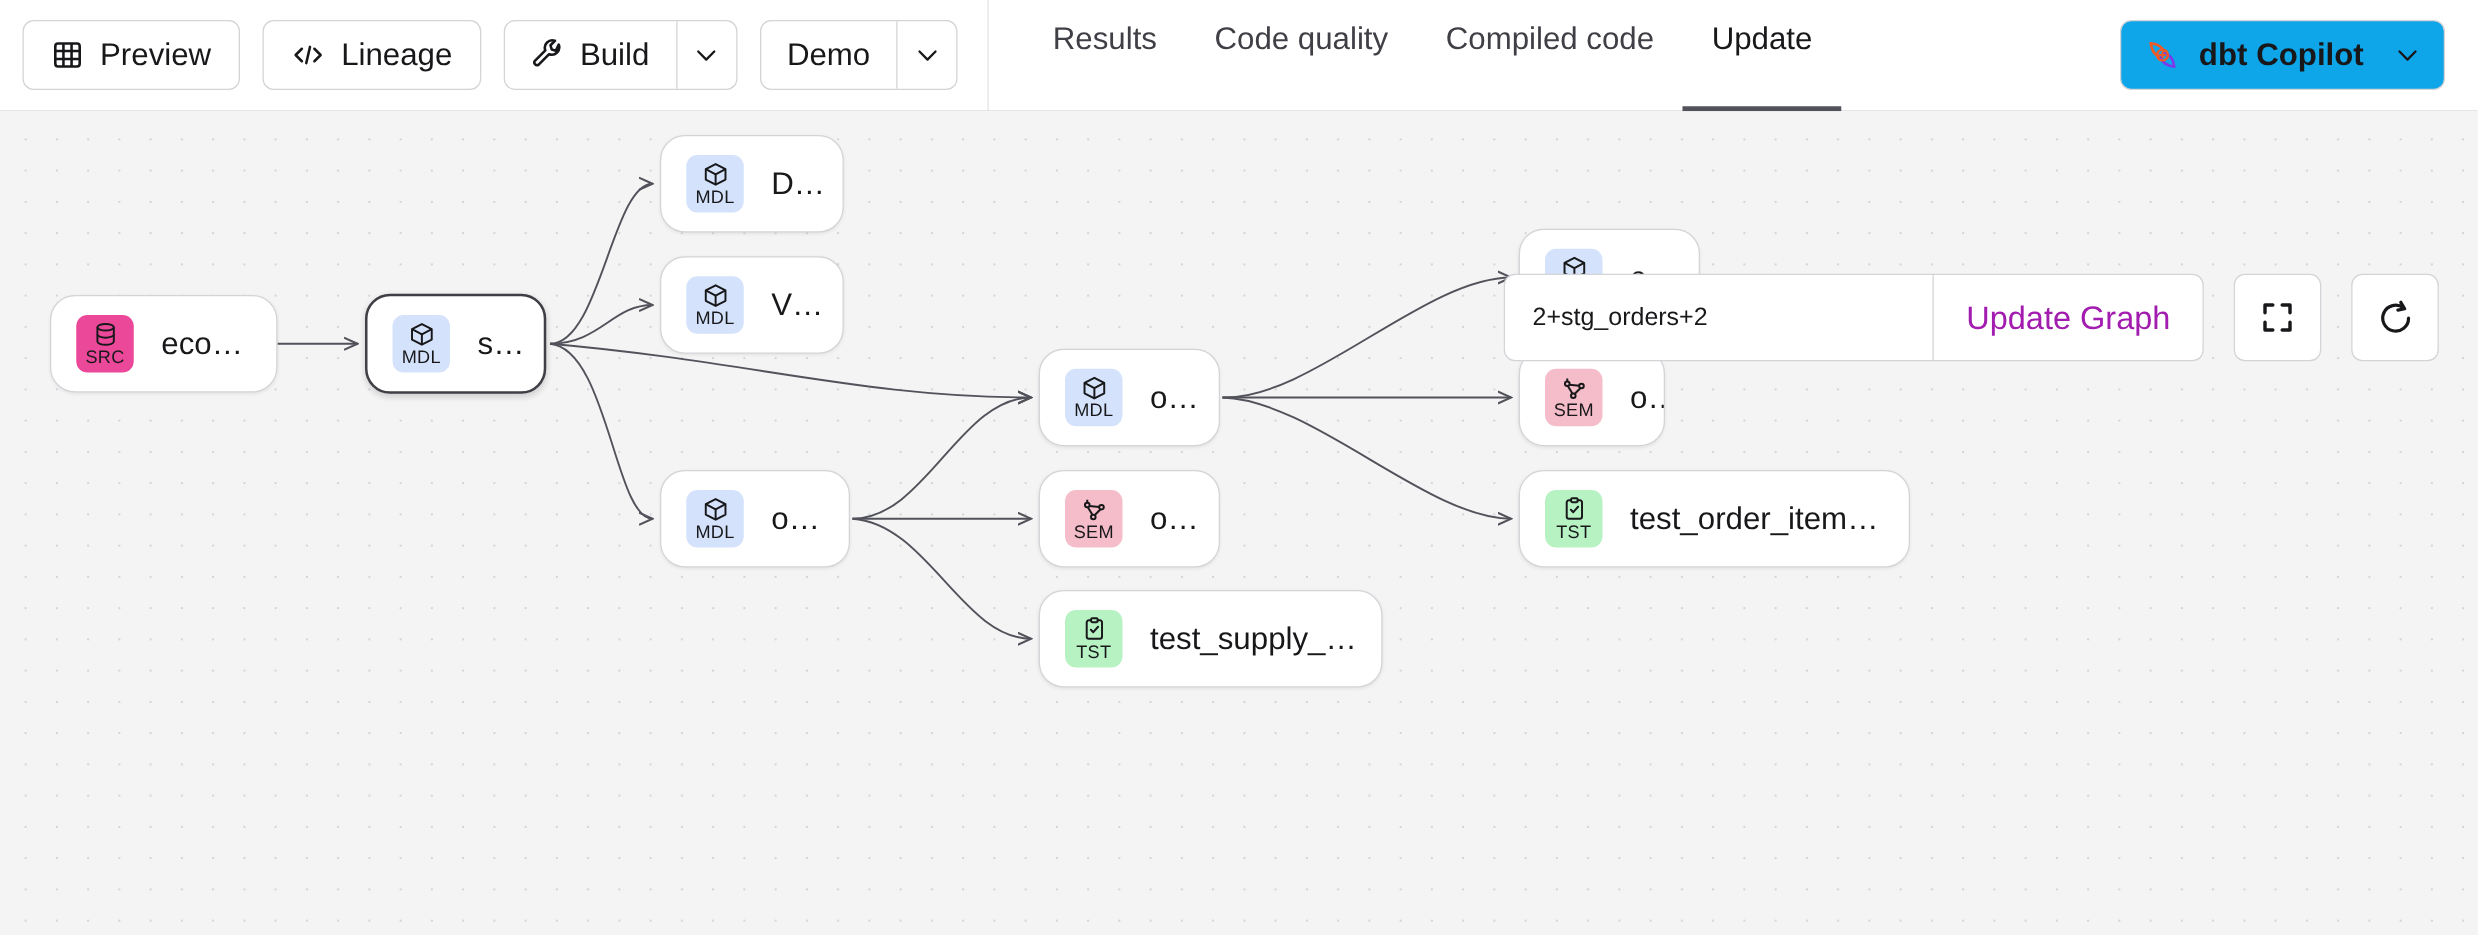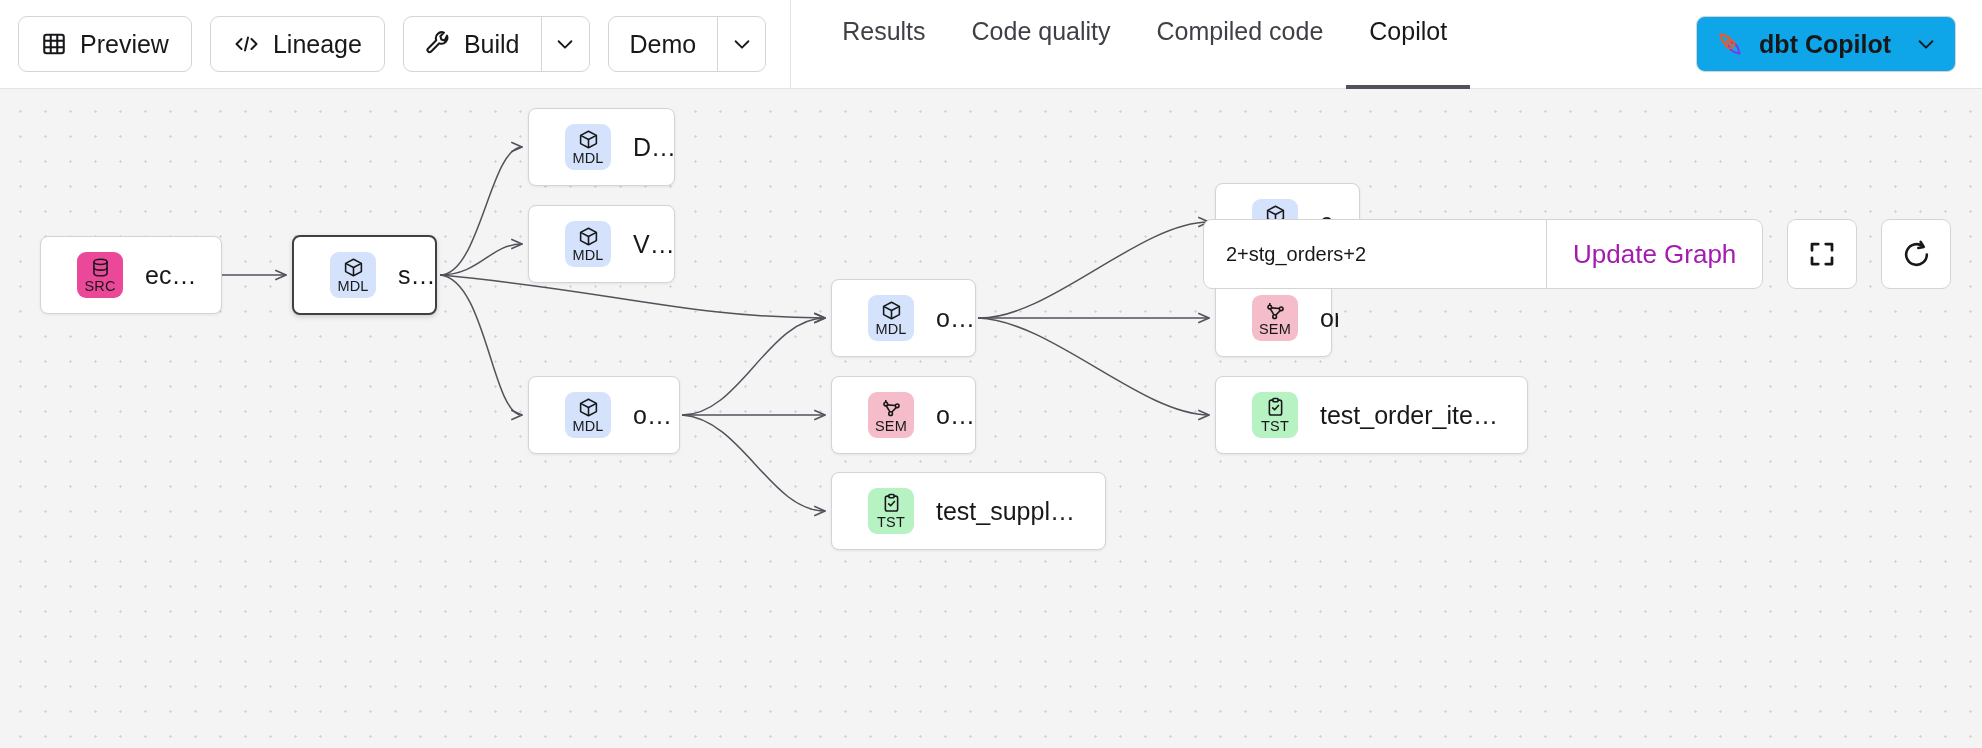--- a/index.html
+++ b/index.html
@@ -122,23 +122,23 @@
     border: 1px solid #d4d4d8; border-radius: 9px;
     background: #fff; display: flex; align-items: center; justify-content: center;
     cursor: pointer;
   }
 
   
   .node {
     position: absolute;
     background: #ffffff;
     border: 1px solid #d4d4d8;
-    border-radius: 8px;
+    border-radius: 20px;
     display: flex; align-items: center;
-    padding-left: 36px;
+    padding-left: 20px;
     box-shadow: 0 1px 3px rgba(0,0,0,0.07);
     z-index: 10;
     cursor: pointer;
   }
   .node.selected {
     border: 2.5px solid #3f3f46;
     box-shadow: 0 2px 5px rgba(0,0,0,0.16);
   }
   .badge {
     width: 46px; height: 46px;
@@ -238,21 +238,21 @@
     <div class="tab">
       <span>Results</span>
     </div>
     <div class="tab">
       <span>Code quality</span>
     </div>
     <div class="tab">
       <span>Compiled code</span>
     </div>
     <div class="tab active">
-      <span>Copilot</span>
+      <span>Update</span>
     </div>
   </div>
 
   <div class="tb-right">
     <div class="copilot-btn">
       <span class="icon">
         <svg width="30" height="30" viewBox="0 0 32 32" fill="none" stroke-width="2.2" stroke-linecap="round">
           <path d="M6 6 C14 7, 17 11, 17.5 15" stroke="#ef5b25"></path>
           <path d="M6 6 C7 14, 11 17, 15 17.5" stroke="#ef5b25"></path>
           <path d="M26 26 C18 25, 15 21, 14.5 17" stroke="#7c3aed"></path>

